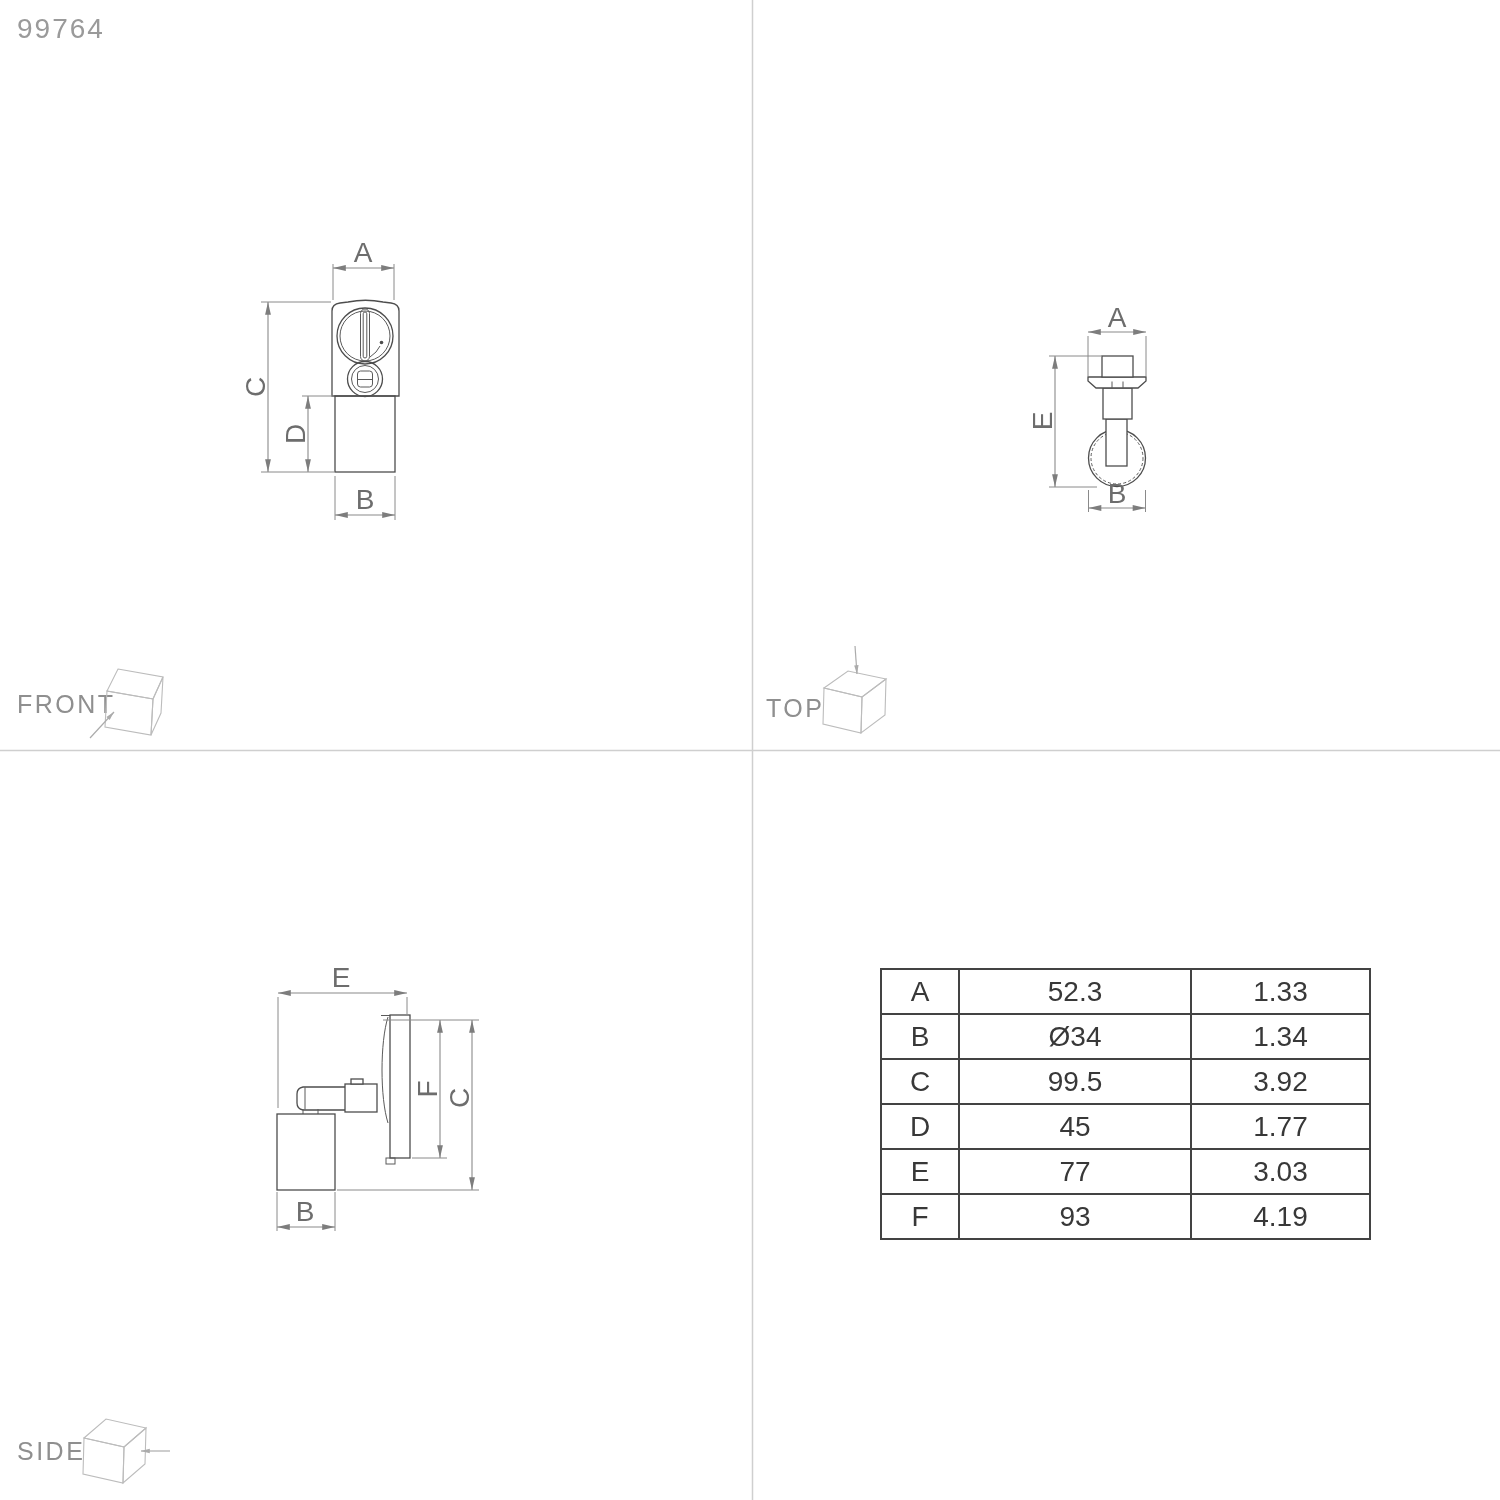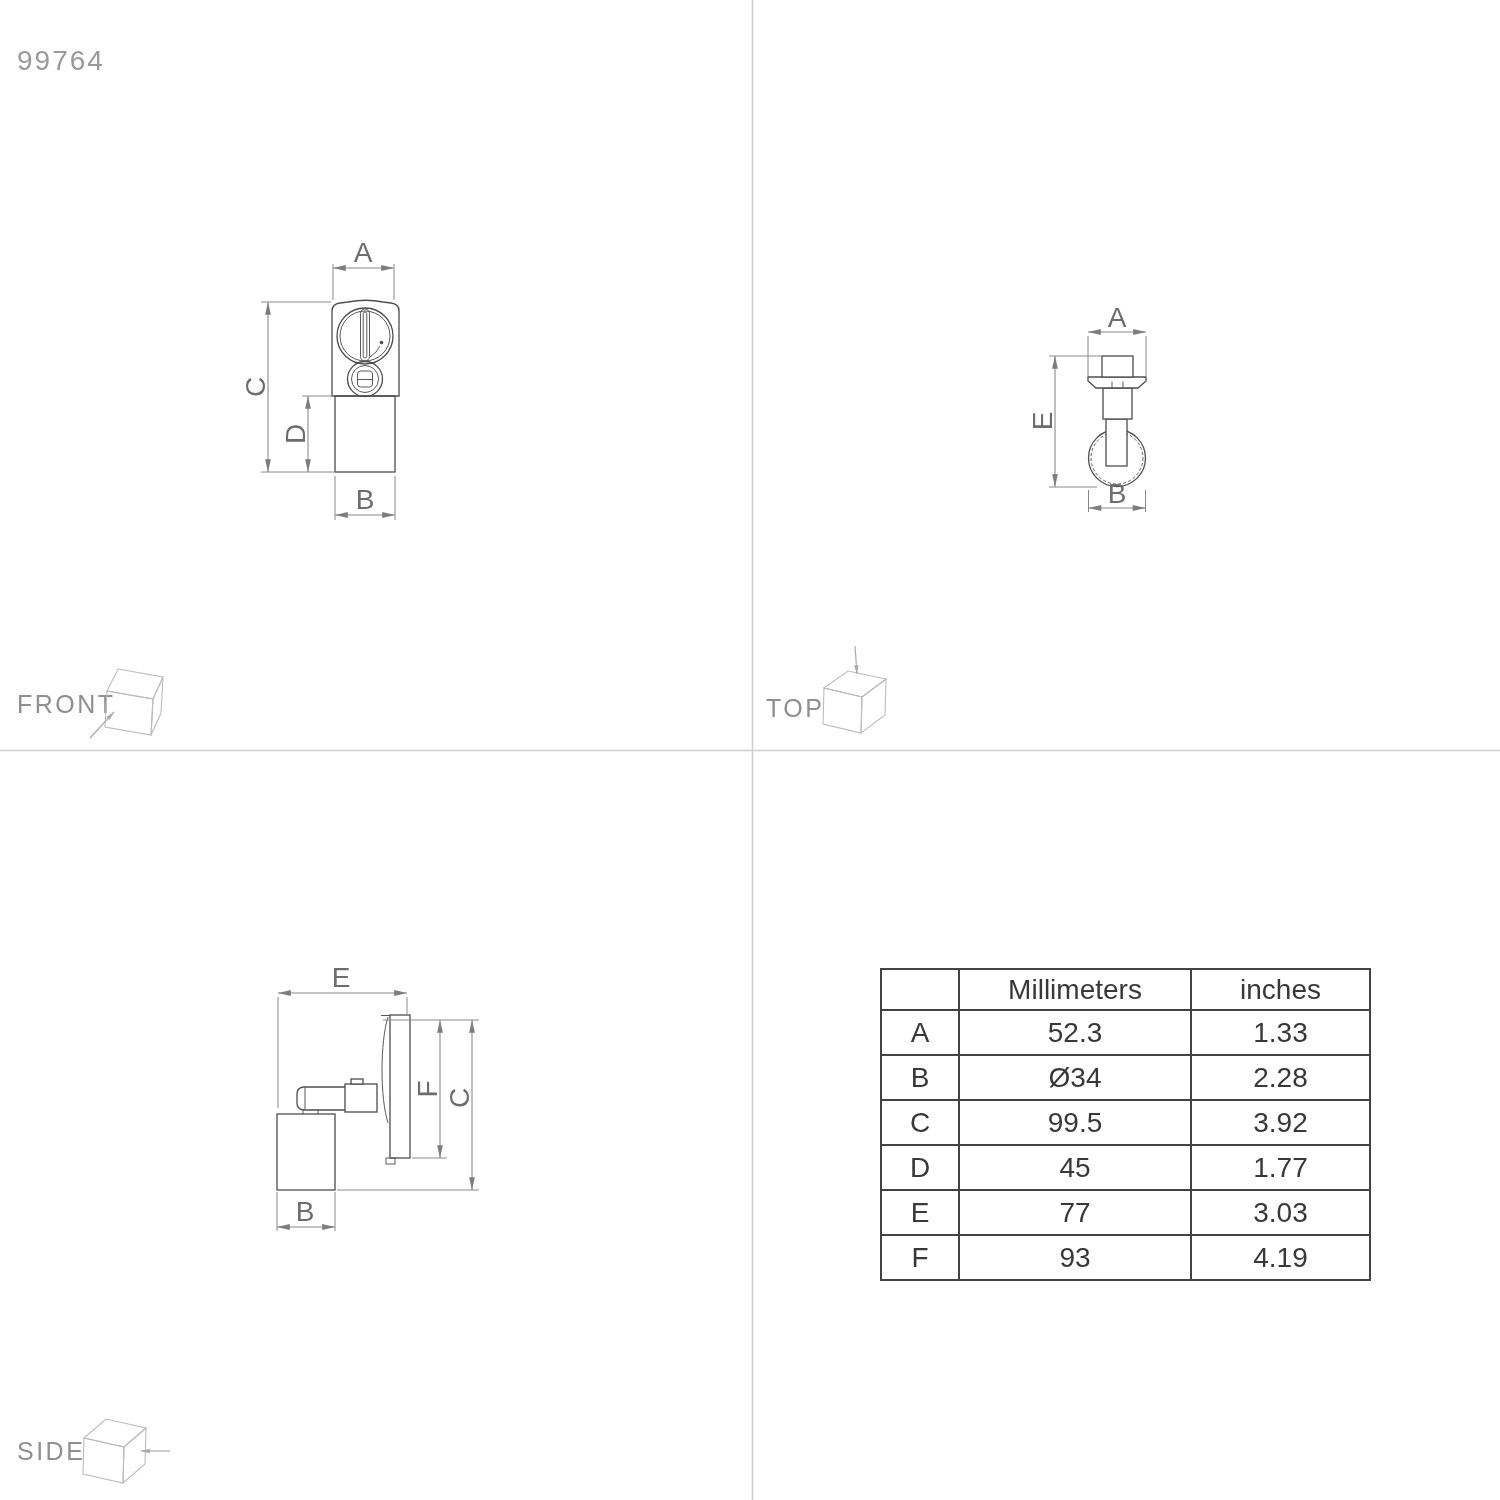--- a/index.html
+++ b/index.html
@@ -1,18 +1,18 @@
 <!DOCTYPE html>
 <html><head>
 <meta charset="utf-8">
 <style>
   html,body{margin:0;padding:0;background:#fff;}
   body{width:1500px;height:1500px;position:relative;font-family:"Liberation Sans",sans-serif;}
   .page{position:absolute;inset:0;background:#fff;overflow:hidden;}
-  .product-code{position:absolute;left:17px;top:13px;font-size:28px;color:#9a9a9a;letter-spacing:2px;margin-top:32px;}
+  .product-code{position:absolute;left:17px;top:13px;font-size:28px;color:#9a9a9a;letter-spacing:2px;}
   svg.drawing{position:absolute;left:0;top:0;}
   .dl{font-size:28px;fill:#6d6d6d;}
   .vl{font-size:25px;fill:#8f8f8f;letter-spacing:2.5px;}
   .dim{stroke:#8a8a8a;stroke-width:1.1;fill:none;}
   .ext{stroke:#8a8a8a;stroke-width:1;fill:none;}
   .part{stroke:#4d4d4d;fill:none;stroke-width:1.3;}
   .partf{stroke:#4d4d4d;fill:#ffffff;stroke-width:1.3;}
   .detail{stroke:#5a5a5a;fill:none;stroke-width:1;}
   .cube{stroke:#bcbcbc;fill:none;stroke-width:1.1;}
   .cubearrow{stroke:#ababab;stroke-width:1.2;fill:none;}
@@ -191,34 +191,29 @@
   </svg>
 
   <div class="dim-table">
     <table>
       <colgroup>
           <col style="width:78px">
           <col style="width:232px">
           <col style="width:179px">
         </colgroup>
       <tbody>
-          <tr class="hdr">
-        <td></td>
-        <td>Millimeters</td>
-        <td>inches</td>
-      </tr>
       <tr>
         <td>A</td>
         <td>52.3</td>
         <td>1.33</td>
       </tr>
       <tr>
         <td>B</td>
         <td>Ø34</td>
-        <td>2.28</td>
+        <td>1.34</td>
       </tr>
       <tr>
         <td>C</td>
         <td>99.5</td>
         <td>3.92</td>
       </tr>
       <tr>
         <td>D</td>
         <td>45</td>
         <td>1.77</td>

